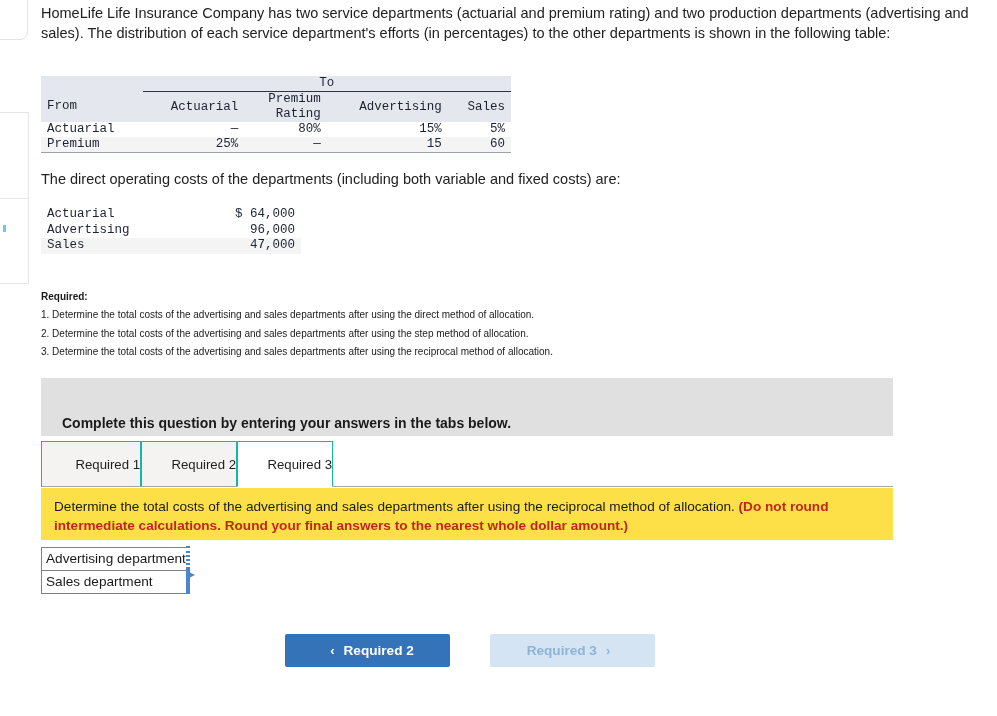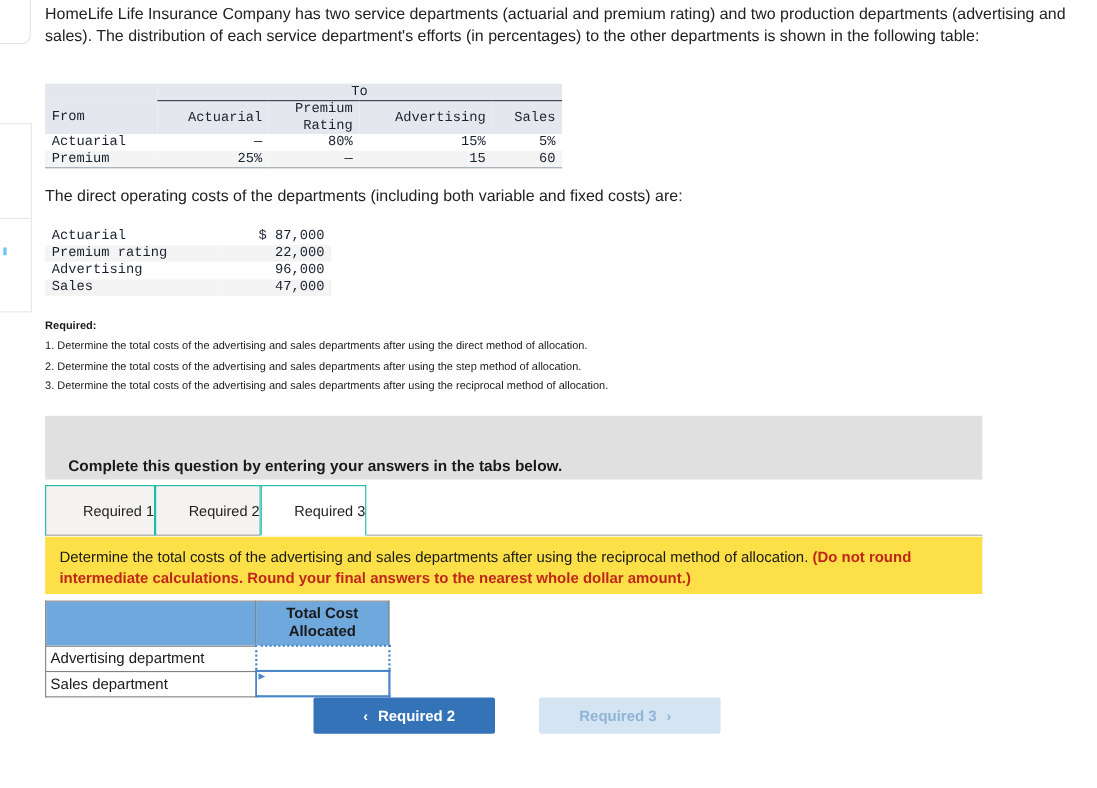--- a/index.html
+++ b/index.html
@@ -315,25 +315,21 @@
     </tr>
   </tbody>
     </table>
 
   <div class="intro" style="top:170px;">The direct operating costs of the departments (including both variable and fixed costs) are:</div>
 
   <table id="cost-table" class="mono-table">
     <tbody>
         <tr class="c-odd">
       <td class="lbl">Actuarial</td>
-      <td class="amt">$ 87,000</td>
-    </tr>
-    <tr class="c-even">
-      <td class="lbl">Premium rating</td>
-      <td class="amt">22,000</td>
+      <td class="amt">$ 64,000</td>
     </tr>
     <tr class="c-odd">
       <td class="lbl">Advertising</td>
       <td class="amt">96,000</td>
     </tr>
     <tr class="c-even">
       <td class="lbl">Sales</td>
       <td class="amt">47,000</td>
     </tr>
   </tbody>
@@ -361,24 +357,20 @@
       <span>Required 3</span>
     </div>
   </div>
 
   <div class="blue-panel">
     <span>Determine the total costs of the advertising and sales departments after using the reciprocal method of allocation. </span><span class="red">(Do not round intermediate calculations. Round your final answers to the nearest whole dollar amount.)</span>
   </div>
 
   <table class="answer-table">
     <tbody>
-        <tr>
-      <td class="hdr-blank"></td>
-      <td class="hdr-tc"><span>Total Cost</span><br><span>Allocated</span></td>
-    </tr>
     <tr>
       <td class="rowlbl">Advertising department</td>
       <td class="inputcell-dotted"></td>
     </tr>
     <tr>
       <td class="rowlbl">Sales department</td>
       <td class="inputcell-solid">
             <span class="marker"></span>
           </td>
     </tr>

